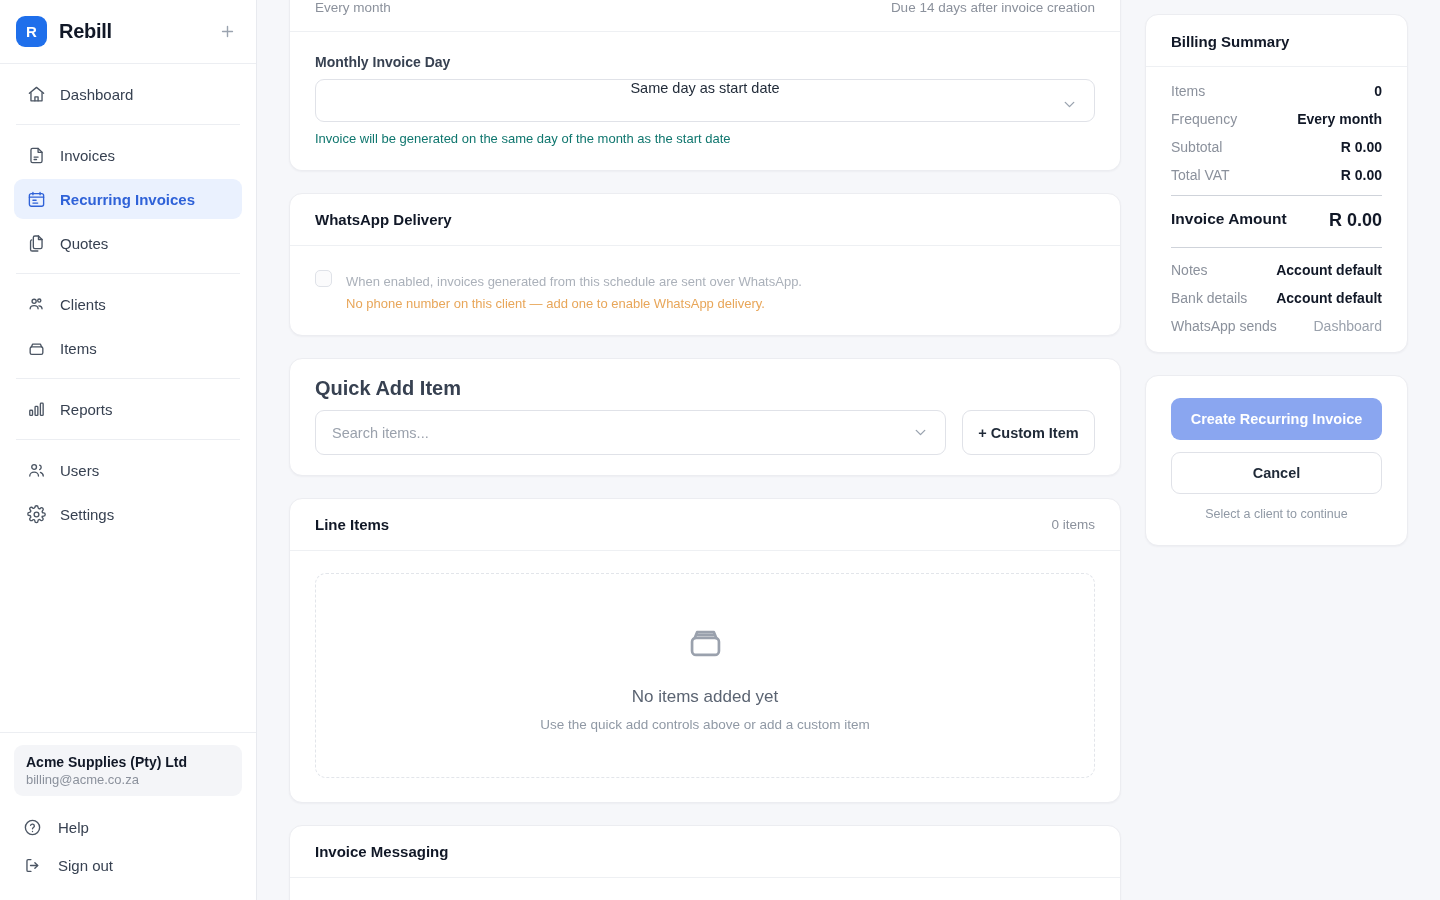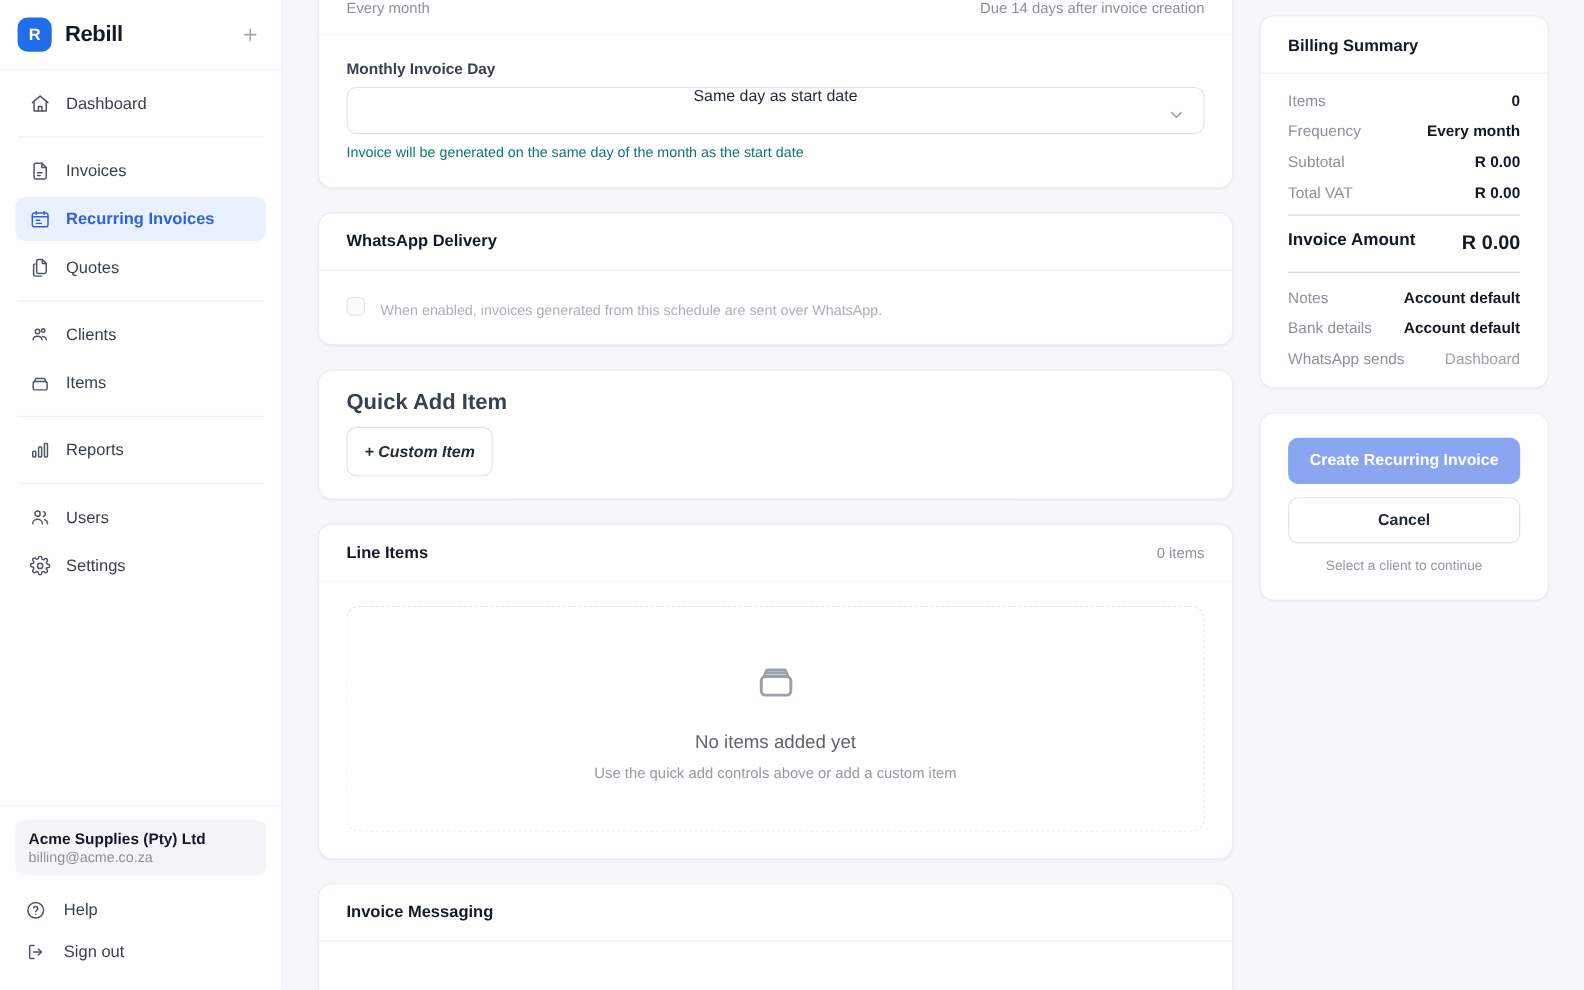--- a/index.html
+++ b/index.html
@@ -123,21 +123,21 @@
   .qa-row { display: flex; gap: 16px; }
   .qa-select {
     flex: 1; height: 45px; border: 1px solid #e0e2e8; border-radius: 9px;
     background: #fff; display: flex; align-items: center; padding: 0 16px;
     font-size: 14.5px; color: #9aa1ac; cursor: pointer;
   }
   .qa-select .chev { margin-left: auto; color: #9aa3af; display:flex; }
   .btn-custom {
     width: 133px; height: 45px; border: 1px solid #e0e2e8; border-radius: 9px;
     background: #fff; font-size: 14.5px; font-weight: 700; color: #1f2937;
-    cursor: pointer; display: flex; align-items: center; justify-content: center; font-style: italic;
+    cursor: pointer; display: flex; align-items: center; justify-content: center;
   }
 
   
   .empty {
     border: 1.5px dashed #e2e5ea; border-radius: 11px;
     height: 205px; display: flex; flex-direction: column;
     align-items: center; justify-content: center; gap: 0;
   }
   .empty-ic { color: #9aa1ad; margin-bottom: 20px; }
   .empty-t { font-size: 17px; color: #5b6472; }
@@ -360,31 +360,40 @@
 
       <section class="card">
         <div class="card-hd">
           <span>WhatsApp Delivery</span>
         </div>
         <div class="card-bd">
           <div class="wa-row">
             <div class="cbox"></div>
             <div>
               <div class="wa-sub">When enabled, invoices generated from this schedule are sent over WhatsApp.</div>
+              <div class="wa-warn">No phone number on this client — add one to enable WhatsApp delivery.</div>
             </div>
           </div>
         </div>
       </section>
 
       <div class="gap"></div>
 
       <section class="card">
         <div class="card-bd" style="padding:18px 25px 20px 25px;">
           <div class="qa-label">Quick Add Item</div>
           <div class="qa-row">
+            <div class="qa-select">
+              <span>Search items...</span>
+              <span class="chev">
+                <svg width="17" height="17" viewBox="0 0 24 24" fill="none" stroke="currentColor" stroke-width="1.9" stroke-linecap="round" stroke-linejoin="round">
+                    <path d="m6 9 6 6 6-6"></path>
+                  </svg>
+              </span>
+            </div>
             <button class="btn-custom">+ Custom Item</button>
           </div>
         </div>
       </section>
 
       <div class="gap"></div>
 
       <section class="card">
         <div class="card-hd">
           <span>Line Items</span>

